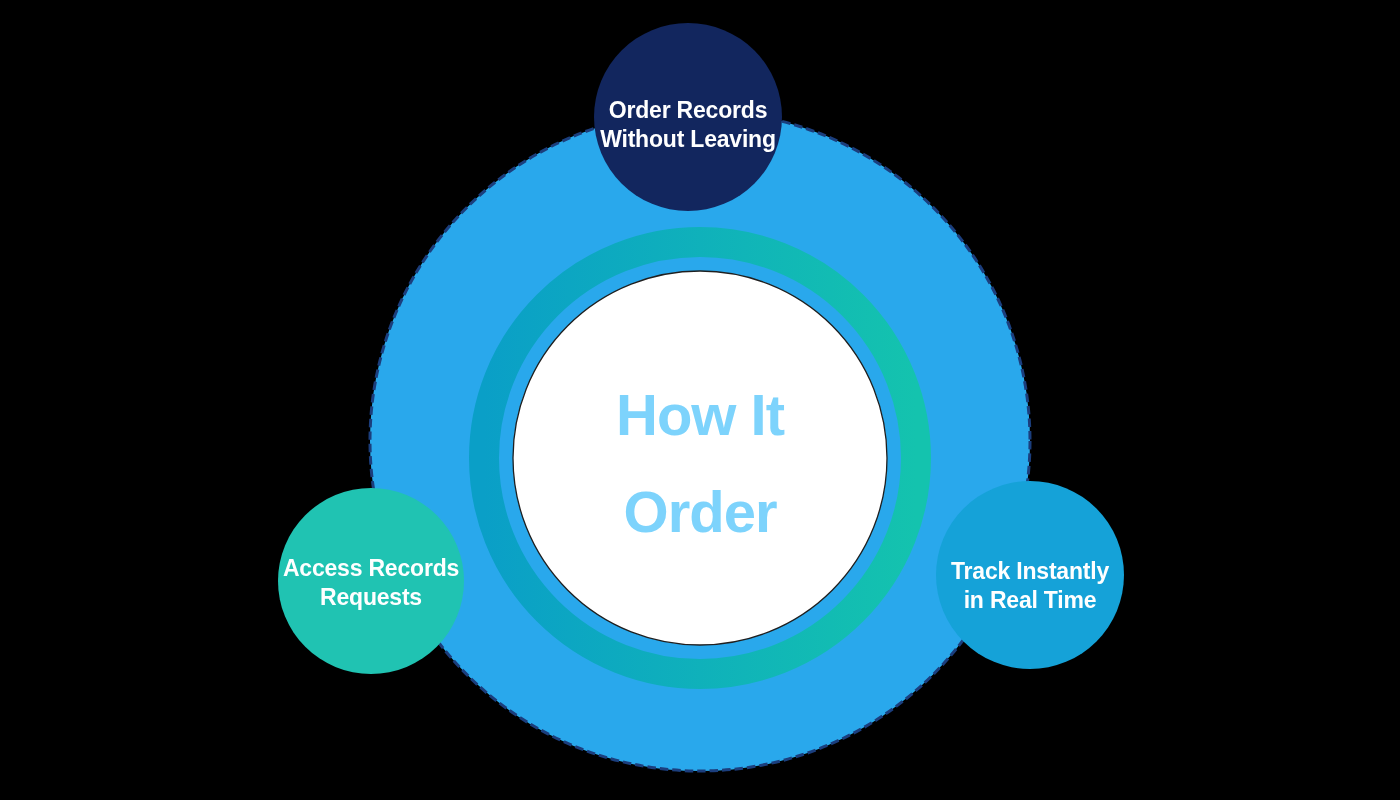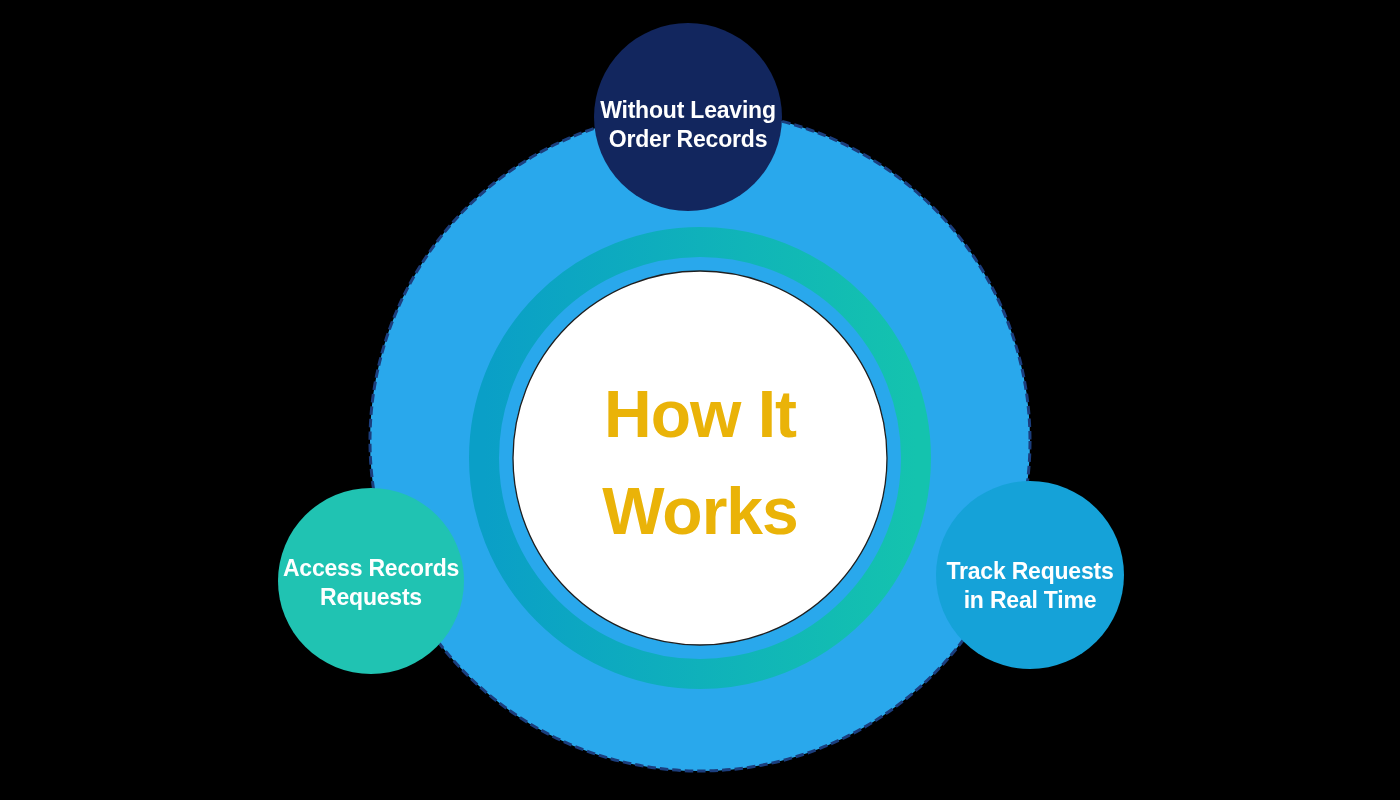--- a/index.html
+++ b/index.html
@@ -34,24 +34,24 @@
     justify-content: center;
     text-align: center;
     font-weight: bold;
     pointer-events: none;
   }
   .center-title {
     left: 450px;
     top: 353px;
     width: 500px;
     height: 220px;
-    font-size: 66px;
+    font-size: 58px;
     line-height: 97px;
     letter-spacing: -1px;
-    color: #eab308;
+    color: #7dd3fc;
   }
   .node-label {
     font-size: 23px;
     line-height: 29px;
     letter-spacing: -0.2px;
     color: #FFFFFF;
   }
   .node-label.top   { left: 568px; top: 65px;  width: 240px; height: 120px; }
   .node-label.left  { left: 251px; top: 543px; width: 240px; height: 80px; }
   .node-label.right { left: 910px; top: 546px; width: 240px; height: 80px; }
@@ -77,31 +77,31 @@
 
     <circle cx="688" cy="117" r="94" fill="#12265E"></circle>
 
     <circle cx="371" cy="581" r="93" fill="#20C3B2"></circle>
 
     <circle cx="1030" cy="575" r="94" fill="#15A2D8"></circle>
   </svg>
 
   <div class="label center-title">
     <div>How It</div>
-    <div>Works</div>
+    <div>Order</div>
   </div>
 
   <div class="label node-label top">
+    <div>Order Records</div>
     <div>Without Leaving</div>
-    <div>Order Records</div>
   </div>
 
   <div class="label node-label left">
     <div>Access Records</div>
     <div>Requests</div>
   </div>
 
   <div class="label node-label right">
-    <div>Track Requests</div>
+    <div>Track Instantly</div>
     <div>in Real Time</div>
   </div>
 
 </div>
 
 </body></html>

